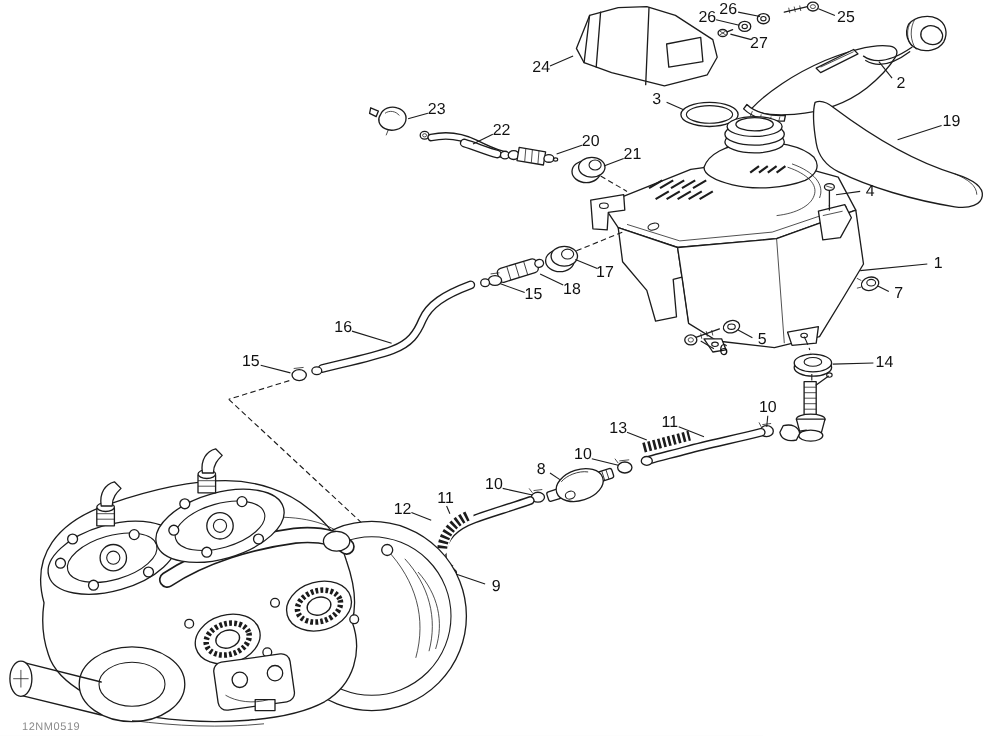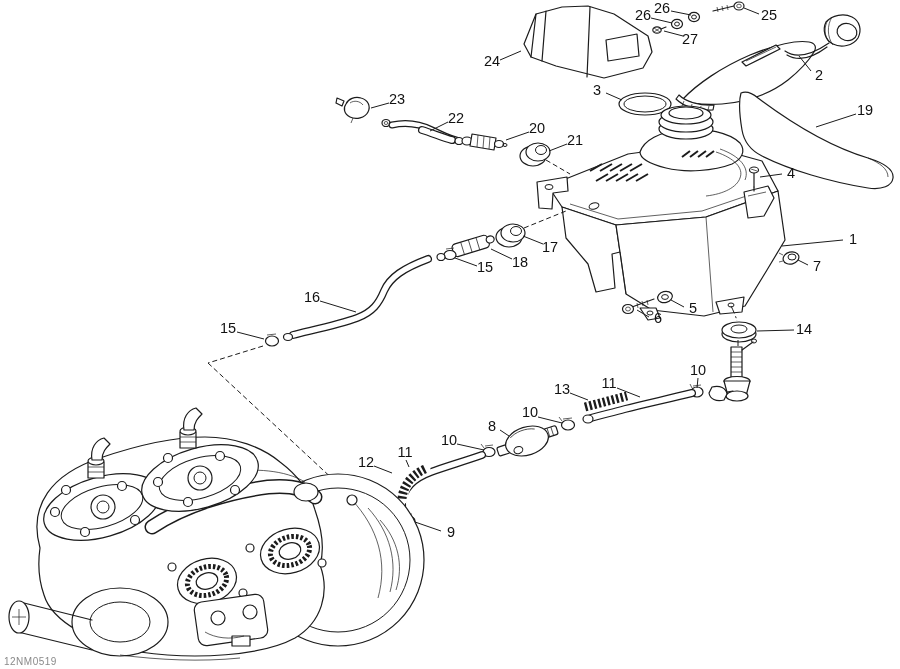--- a/index.html
+++ b/index.html
@@ -18,21 +18,21 @@
   .dash{fill:none;stroke:var(--line);stroke-width:1;stroke-dasharray:5 3;}
   .dashdot{fill:none;stroke:var(--line);stroke-width:1;stroke-dasharray:8 3 2 3;}
   .tube-o{fill:none;stroke:var(--line);stroke-width:8;stroke-linecap:round;}
   .tube-i{fill:none;stroke:#ffffff;stroke-width:5.5;stroke-linecap:round;}
   .tube2-o{fill:none;stroke:var(--line);stroke-width:7;stroke-linecap:round;}
   .tube2-i{fill:none;stroke:#ffffff;stroke-width:4.5;stroke-linecap:round;}
   .coil-u{fill:none;stroke:#ffffff;stroke-width:11;stroke-linecap:round;}
   .coil{fill:none;stroke:var(--line);stroke-width:9;stroke-dasharray:2.4 2.2;}
   .callout-text{font:14.5px "Liberation Sans",sans-serif;fill:var(--label);}
   .doc-code{
-    position:absolute;left:4px;bottom:2px;font:10px "Liberation Sans",sans-serif;
+    position:absolute;left:20px;bottom:2px;font:10px "Liberation Sans",sans-serif;
     color:var(--code);letter-spacing:.5px;
   }
 </style>
 </head>
 <body>
 
 <div class="stage">
 <svg width="900" height="669" viewBox="0 0 900 669">
 
   <g>

